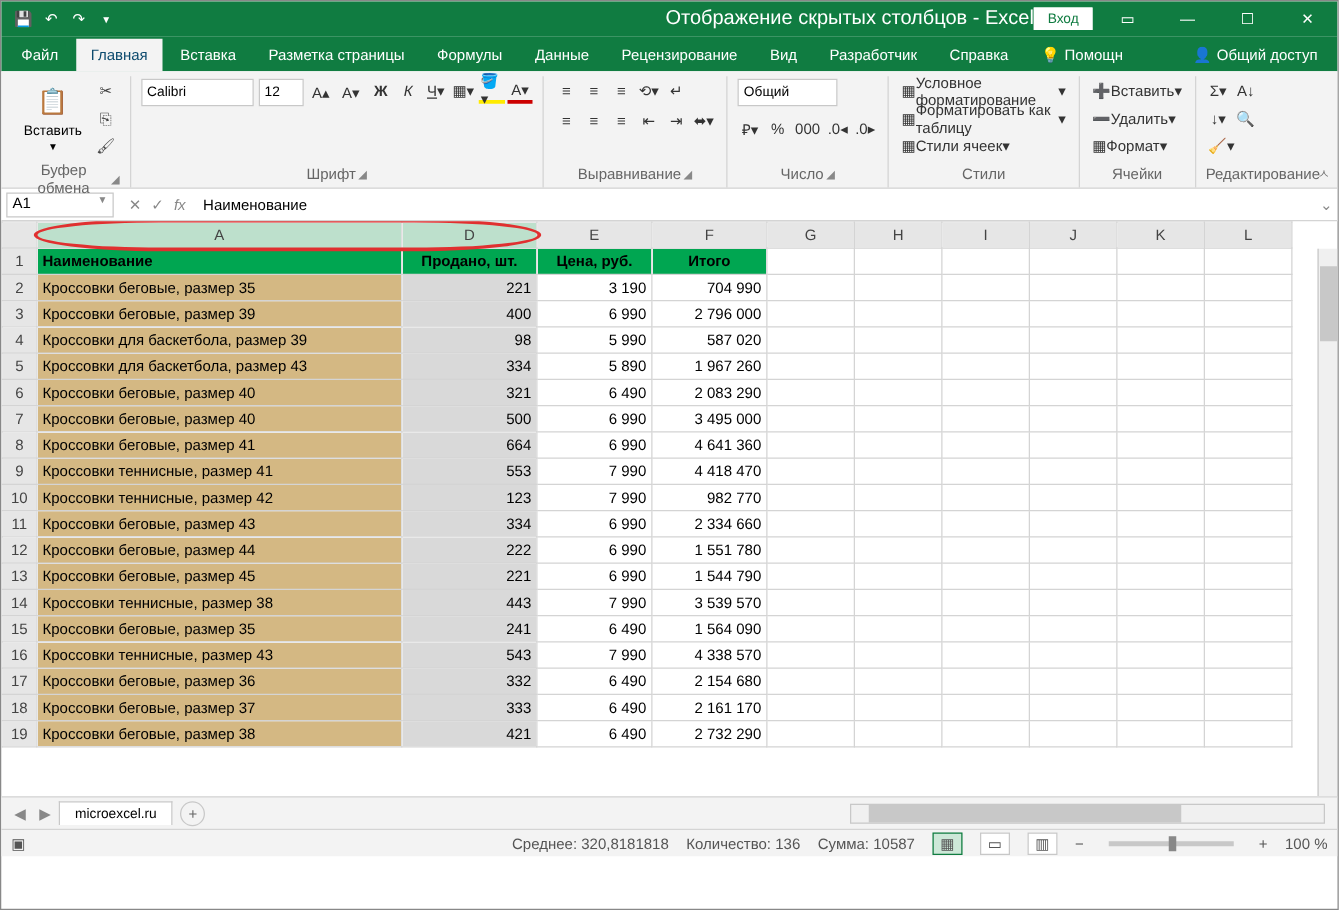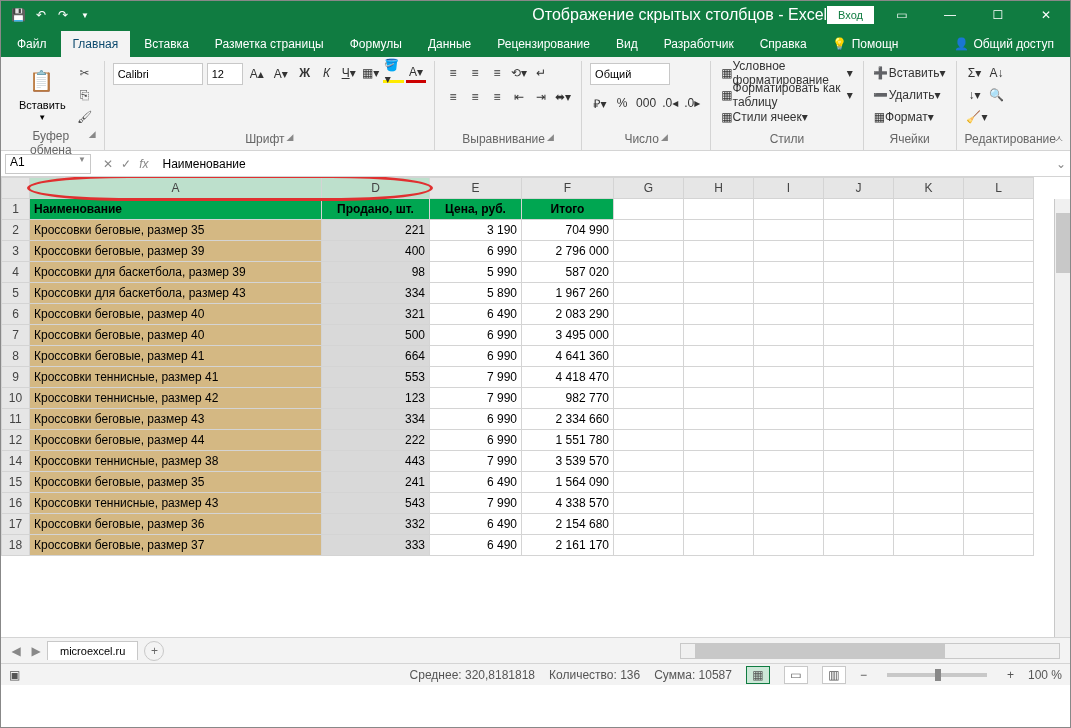--- a/index.html
+++ b/index.html
@@ -12,21 +12,21 @@
 .sign-in-btn{background:#fff;color:#107c41;padding:2px 10px;border:1px solid #fff;font-size:11px}
 .win-btn{width:40px;height:28px;display:flex;align-items:center;justify-content:center;cursor:pointer}
 .tabs{height:28px;background:#107c41;display:flex;align-items:flex-end;padding:0 4px;gap:2px}
 .tab{color:#fff;padding:6px 12px 6px;cursor:pointer;font-size:12px}
 .tab.active{background:#f3f3f3;color:#0c4a6e}
 .tab.right{margin-left:auto}
 .share-tab{display:flex;align-items:center;gap:4px}
 .ribbon{height:94px;background:#f3f3f3;border-bottom:1px solid #d4d4d4;display:flex;padding:4px 6px 0;position:relative}
 .group{border-right:1px solid #d4d4d4;padding:0 8px;display:flex;flex-direction:column}
 .group-ctrls{flex:1;display:flex;align-items:flex-start;gap:4px;padding-top:2px}
-.group-label{text-align:center;font-size:11px;color:#666;padding:2px 0 4px;display:flex;align-items:flex-start;justify-content:center;gap:2px}
+.group-label{text-align:center;font-size:11px;color:#666;padding:2px 0 4px;display:flex;align-items:center;justify-content:center;gap:2px}
 .big-btn{display:flex;flex-direction:column;align-items:center;gap:2px;padding:2px 4px;cursor:pointer}
 .big-btn .ico{width:32px;height:32px;display:flex;align-items:center;justify-content:center;font-size:20px}
 .small-stack{display:flex;flex-direction:column;gap:2px}
 .small-btn{width:22px;height:20px;display:flex;align-items:center;justify-content:center;cursor:pointer;font-size:12px;color:#444}
 .font-row1{display:flex;gap:4px;align-items:center;margin-bottom:4px}
 .font-combo{border:1px solid #c8c8c8;background:#fff;height:22px;display:flex;align-items:center;padding:0 4px;font-size:11px}
 .font-name{width:90px}
 .font-size{width:36px}
 .btn-row{display:flex;gap:2px}
 .rbtn{min-width:20px;height:20px;display:flex;align-items:center;justify-content:center;cursor:pointer;color:#333;font-size:12px;padding:0 2px}
@@ -411,20 +411,33 @@
   <td>6 990</td>
   <td>1 551 780</td>
   <td></td>
           <td></td>
           <td></td>
           <td></td>
           <td></td>
           <td></td>
         </tr>
         <tr>
+          <th class="rowhdr">13</th>
+  <td class="name sel-col">Кроссовки беговые, размер 45</td>
+  <td class="sel-col2">221</td>
+  <td>6 990</td>
+  <td>1 544 790</td>
+  <td></td>
+          <td></td>
+          <td></td>
+          <td></td>
+          <td></td>
+          <td></td>
+        </tr>
+        <tr>
           <th class="rowhdr">14</th>
   <td class="name sel-col">Кроссовки теннисные, размер 38</td>
   <td class="sel-col2">443</td>
   <td>7 990</td>
   <td>3 539 570</td>
   <td></td>
           <td></td>
           <td></td>
           <td></td>
           <td></td>
@@ -468,20 +481,33 @@
           <td></td>
           <td></td>
           <td></td>
         </tr>
         <tr>
           <th class="rowhdr">18</th>
   <td class="name sel-col">Кроссовки беговые, размер 37</td>
   <td class="sel-col2">333</td>
   <td>6 490</td>
   <td>2 161 170</td>
+  <td></td>
+          <td></td>
+          <td></td>
+          <td></td>
+          <td></td>
+          <td></td>
+        </tr>
+        <tr>
+          <th class="rowhdr">19</th>
+  <td class="name sel-col">Кроссовки беговые, размер 38</td>
+  <td class="sel-col2">421</td>
+  <td>6 490</td>
+  <td>2 732 290</td>
   <td></td>
           <td></td>
           <td></td>
           <td></td>
           <td></td>
           <td></td>
         </tr>
       </tbody>
     </table>
   <div class="red-oval" style="left:26px;top:-2px;width:406px;height:26px"></div>

